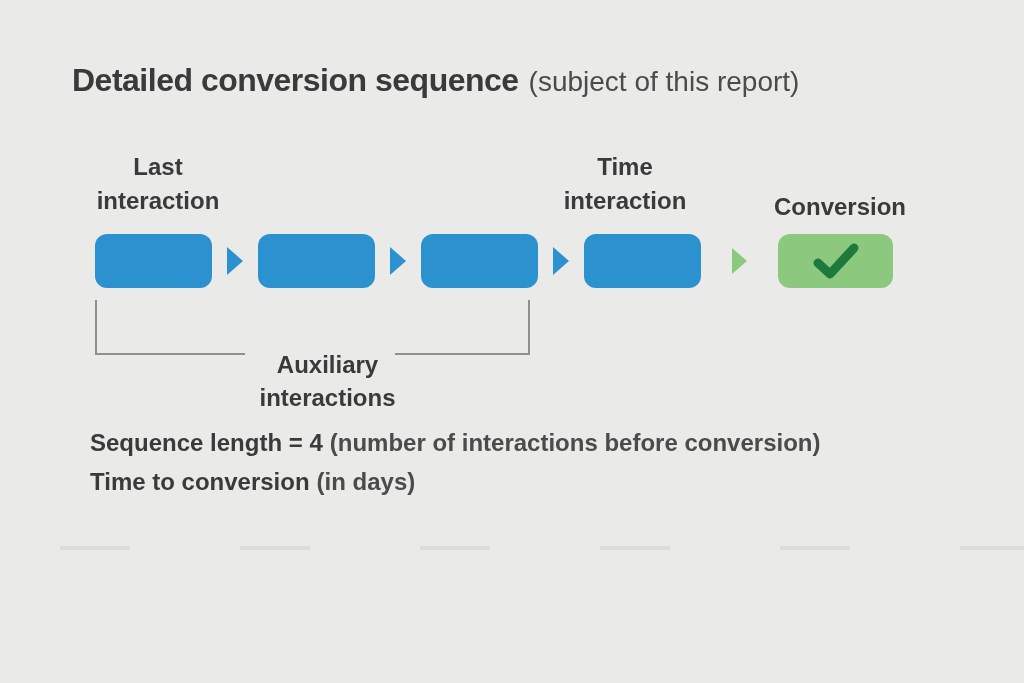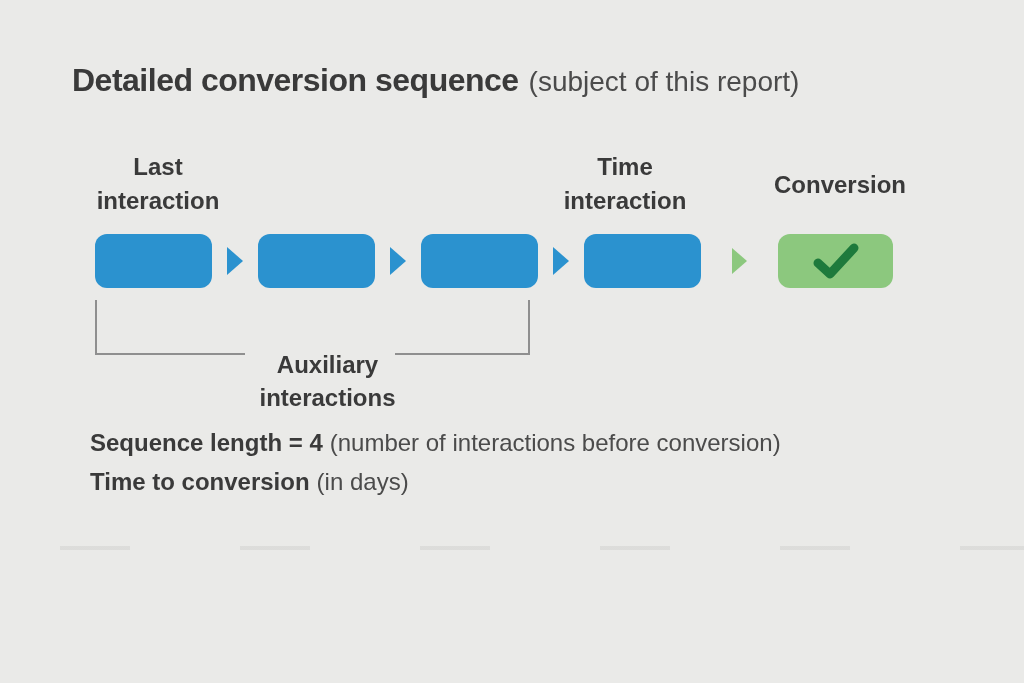--- a/index.html
+++ b/index.html
@@ -17,21 +17,21 @@
   .canvas{position:relative;width:1024px;height:550px;background:var(--background);}
 
   .title{position:absolute;left:72px;top:62px;white-space:nowrap;}
   .title-main{font-size:32px;font-weight:bold;color:var(--heading-text);letter-spacing:-0.5px;}
   .title-sub{font-size:28px;font-weight:normal;color:var(--secondary-text);margin-left:10px;}
 
   .stage-label{position:absolute;text-align:center;font-size:24px;font-weight:bold;
                color:var(--heading-text);line-height:34px;}
   .stage-label.first{left:78px;top:150px;width:160px;}
   .stage-label.last{left:545px;top:150px;width:160px;}
-  .stage-label.conversion{left:762px;top:168px;width:156px;}
+  .stage-label.conversion{left:762px;top:190px;width:156px;}
 
   .flow-row{position:absolute;left:95px;top:233px;height:56px;display:flex;align-items:center;}
   .interaction-box{width:117px;height:54px;background:var(--interaction-blue);border-radius:12px;flex:none;}
   .conversion-box{width:115px;height:54px;background:var(--conversion-green);border-radius:12px;flex:none;
                   display:flex;align-items:center;justify-content:center;color:var(--checkmark-green);}
   .flow-arrow{width:0;height:0;flex:none;margin:0 15px;
               border-top:14px solid transparent;border-bottom:14px solid transparent;
               border-left:16px solid var(--interaction-blue);}
   .flow-arrow.green{border-left-color:var(--conversion-green);margin:0 31px;
               border-top-width:13px;border-bottom-width:13px;border-left-width:15px;}
@@ -43,21 +43,21 @@
   .bracket-horiz{height:2px;top:353px;}
   .bracket-horiz.left{left:95px;width:150px;}
   .bracket-horiz.right{left:395px;width:135px;}
   .bracket-label{position:absolute;left:240px;top:348px;width:175px;text-align:center;
                  font-size:24px;font-weight:bold;color:var(--heading-text);line-height:33px;}
 
   .note{position:absolute;left:90px;font-size:24px;white-space:nowrap;}
   .note.seq-length{top:429px;}
   .note.time-conv{top:468px;}
   .note-bold{font-weight:bold;color:var(--heading-text);text-align:center;}
-  .note-detail{font-weight:normal;color:var(--secondary-text);margin-left:7px;margin-top:36px;}
+  .note-detail{font-weight:bold;color:var(--secondary-text);margin-left:7px;margin-top:36px;}
 
   .bottom-artifact{position:absolute;left:0;bottom:0;width:1024px;height:4px;opacity:0.5;
     background:repeating-linear-gradient(90deg,
       transparent 0 60px, #cfcfcd 60px 130px, transparent 130px 180px);}
   .check-svg{width:54px;height:42px;display:block;}
 </style>
 </head>
 <body>
 
 <div class="canvas">

